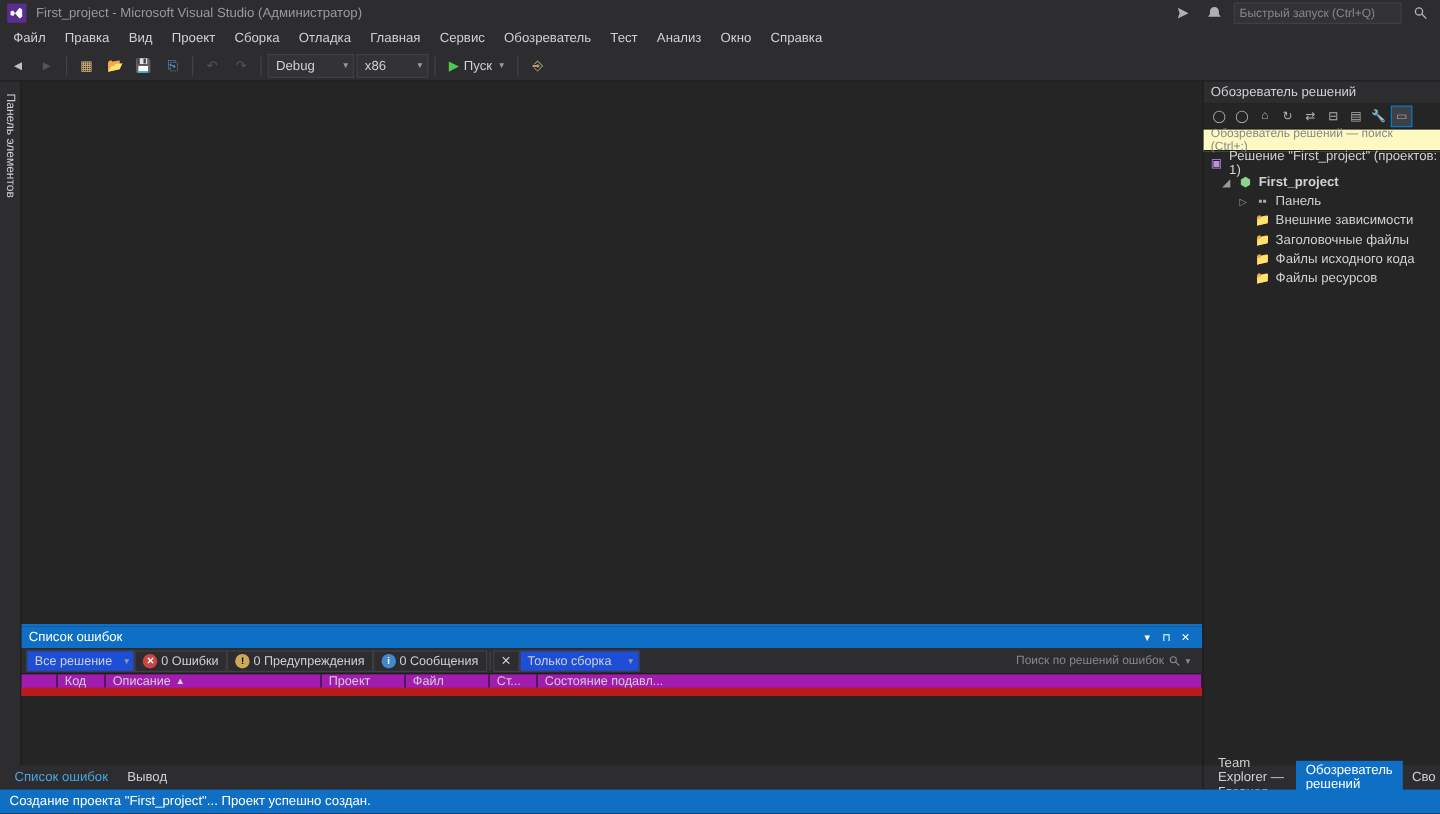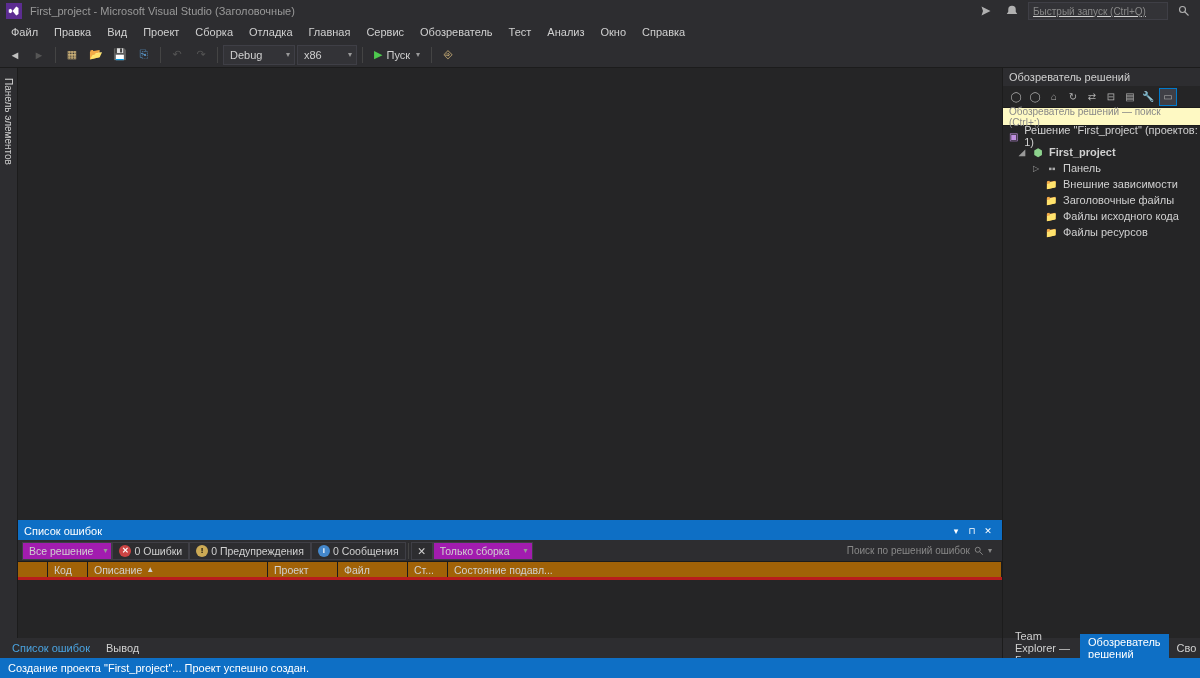--- a/index.html
+++ b/index.html
@@ -2,21 +2,21 @@
 <html><head>
 <meta charset="utf-8">
 <style>
 * { margin: 0; padding: 0; box-sizing: border-box; font-family: "Segoe UI", sans-serif; }
 body { width: 1200px; height: 678px; background: #2d2d30; color: #d0d0d0; font-size: 11px; overflow: hidden; display: flex; flex-direction: column; }
 
 .titlebar { height: 22px; background: #2d2d30; display: flex; align-items: center; padding: 0 6px; }
 .titlebar .vs-logo { width: 16px; height: 16px; background: #5c2d91; margin-right: 8px; display: flex; align-items: center; justify-content: center; }
 .titlebar .vs-logo svg { width: 12px; height: 12px; }
 .titlebar .title { color: #999; font-size: 11px; flex: 1; }
-.titlebar .right { display: flex; align-items: flex-start; gap: 6px; text-decoration: underline; }
+.titlebar .right { display: flex; align-items: flex-start; gap: 6px; }
 .titlebar .icon-btn { width: 20px; height: 18px; display: flex; align-items: center; justify-content: center; color: #b0b0b0; }
 .quick-launch { width: 140px; height: 18px; background: #333337; border: 1px solid #3f3f46; color: #888; padding: 0 4px; font-size: 10px; display: flex; align-items: center; }
 .search-ico { width: 14px; height: 14px; color: #b0b0b0; }
 
 .menubar { height: 20px; background: #2d2d30; display: flex; align-items: center; padding: 0 4px; gap: 2px; }
 .menubar .item { padding: 2px 7px; color: #d0d0d0; font-size: 11px; cursor: pointer; }
 
 .toolbar { height: 26px; background: #2d2d30; border-bottom: 1px solid #1c1c1c; display: flex; align-items: center; padding: 0 4px; gap: 2px; }
 .toolbar .tb-btn { width: 22px; height: 20px; display: flex; align-items: center; justify-content: center; color: #c0c0c0; }
 .toolbar .tb-sep { width: 1px; height: 16px; background: #444; margin: 0 3px; }
@@ -49,31 +49,31 @@
 .folder-ico { color: #d7ba7d; }
 .sln-ico { color: #c090e0; }
 .proj-ico { color: #8dd28d; }
 .ref-ico { color: #aaa; }
 
 .bottom-panel { border-top: 2px solid #0e6fc5; display: flex; flex-direction: column; background: #252526; }
 .bp-title { height: 18px; background: #0e6fc5; color: #fff; display: flex; align-items: center; padding: 0 6px; font-size: 11px; }
 .bp-title .spacer { flex: 1; }
 .bp-title .winbtn { width: 16px; height: 14px; display: flex; align-items: center; justify-content: center; font-size: 9px; }
 .bp-filter { height: 22px; background: #2d2d30; display: flex; align-items: center; padding: 0 4px; gap: 0; border-bottom: 1px solid #1c1c1c; }
-.bp-filter .fdrop { height: 18px; background: #a21caf; border: 1px solid #3f3f46; padding: 0 18px 0 6px; font-size: 10.5px; display: flex; align-items: center; position: relative; min-width: 90px; }
+.bp-filter .fdrop { height: 18px; background: #1d4ed8; border: 1px solid #3f3f46; padding: 0 18px 0 6px; font-size: 10.5px; display: flex; align-items: center; position: relative; min-width: 90px; }
 .bp-filter .fdrop::after { content: "▾"; position: absolute; right: 4px; font-size: 8px; color: #999; }
 .bp-filter .fbtn { height: 18px; border: 1px solid #3f3f46; padding: 0 6px; font-size: 10.5px; display: flex; align-items: center; gap: 3px; background: #2d2d30; }
 .bp-filter .fbtn .badge { width: 12px; height: 12px; border-radius: 50%; display: flex; align-items: center; justify-content: center; font-size: 8px; font-weight: bold; }
 .bp-filter .fbtn .err { background: #c44; color: #fff; }
 .bp-filter .fbtn .warn { background: #ca5; color: #000; }
 .bp-filter .fbtn .info { background: #48c; color: #fff; }
 .bp-filter .sep { width: 1px; height: 16px; background: #444; margin: 0 2px; }
 .bp-filter .spacer { flex: 1; }
 .bp-filter .search { font-size: 10px; color: #888; padding-right: 6px; display: flex; align-items: center; gap: 4px; }
-.bp-cols { height: 18px; background: #a16207; display: flex; align-items: center; font-size: 10.5px; color: #d0d0d0; border-bottom: 3px solid #b91c1c; }
+.bp-cols { height: 18px; background: #a21caf; display: flex; align-items: center; font-size: 10.5px; color: #d0d0d0; border-bottom: 7px solid #b91c1c; }
 .bp-cols .col { padding: 0 6px; border-right: 1px solid #1c1c1c; height: 100%; display: flex; align-items: center; }
 .bp-body { height: 58px; background: #252526; }
 .bp-tabs { height: 20px; background: #2d2d30; display: flex; align-items: center; padding: 0 4px; gap: 0; }
 .bp-tabs .tab { padding: 2px 8px; font-size: 11px; color: #d0d0d0; }
 .bp-tabs .tab.active { color: #4aa3e0; }
 
 .bottom-right-tabs { height: 20px; background: #2d2d30; display: flex; align-items: center; justify-content: flex-end; padding: 0 4px; font-size: 11px; gap: 0; }
 .bottom-right-tabs .rtab { padding: 2px 8px; color: #d0d0d0; }
 .bottom-right-tabs .rtab.active { background: #0e6fc5; color: #fff; }
 
@@ -85,21 +85,21 @@
 </style>
 </head>
 <body>
 
 <div class="titlebar">
   <div class="vs-logo">
     <svg viewBox="0 0 16 16">
         <path fill="#fff" d="M11 2l-5 6 5 6 3-2V4l-3-2zM4 5L1 6v4l3 1 2-3-2-3z"></path>
       </svg>
   </div>
-  <div class="title">First_project - Microsoft Visual Studio (Заголовочные)</div>
+  <div class="title">First_project - Microsoft Visual Studio (Администратор)</div>
   <div class="right">
     <div class="icon-btn">
       <svg width="12" height="12" viewBox="0 0 16 16">
           <path fill="currentColor" d="M2 2l12 6-12 6 2-6-2-6z"></path>
         </svg>
     </div>
     <div class="icon-btn">
       <svg width="12" height="12" viewBox="0 0 16 16">
           <path fill="currentColor" d="M8 1a5 5 0 00-5 5v3l-2 3h14l-2-3V6a5 5 0 00-5-5z"></path>
         </svg>

